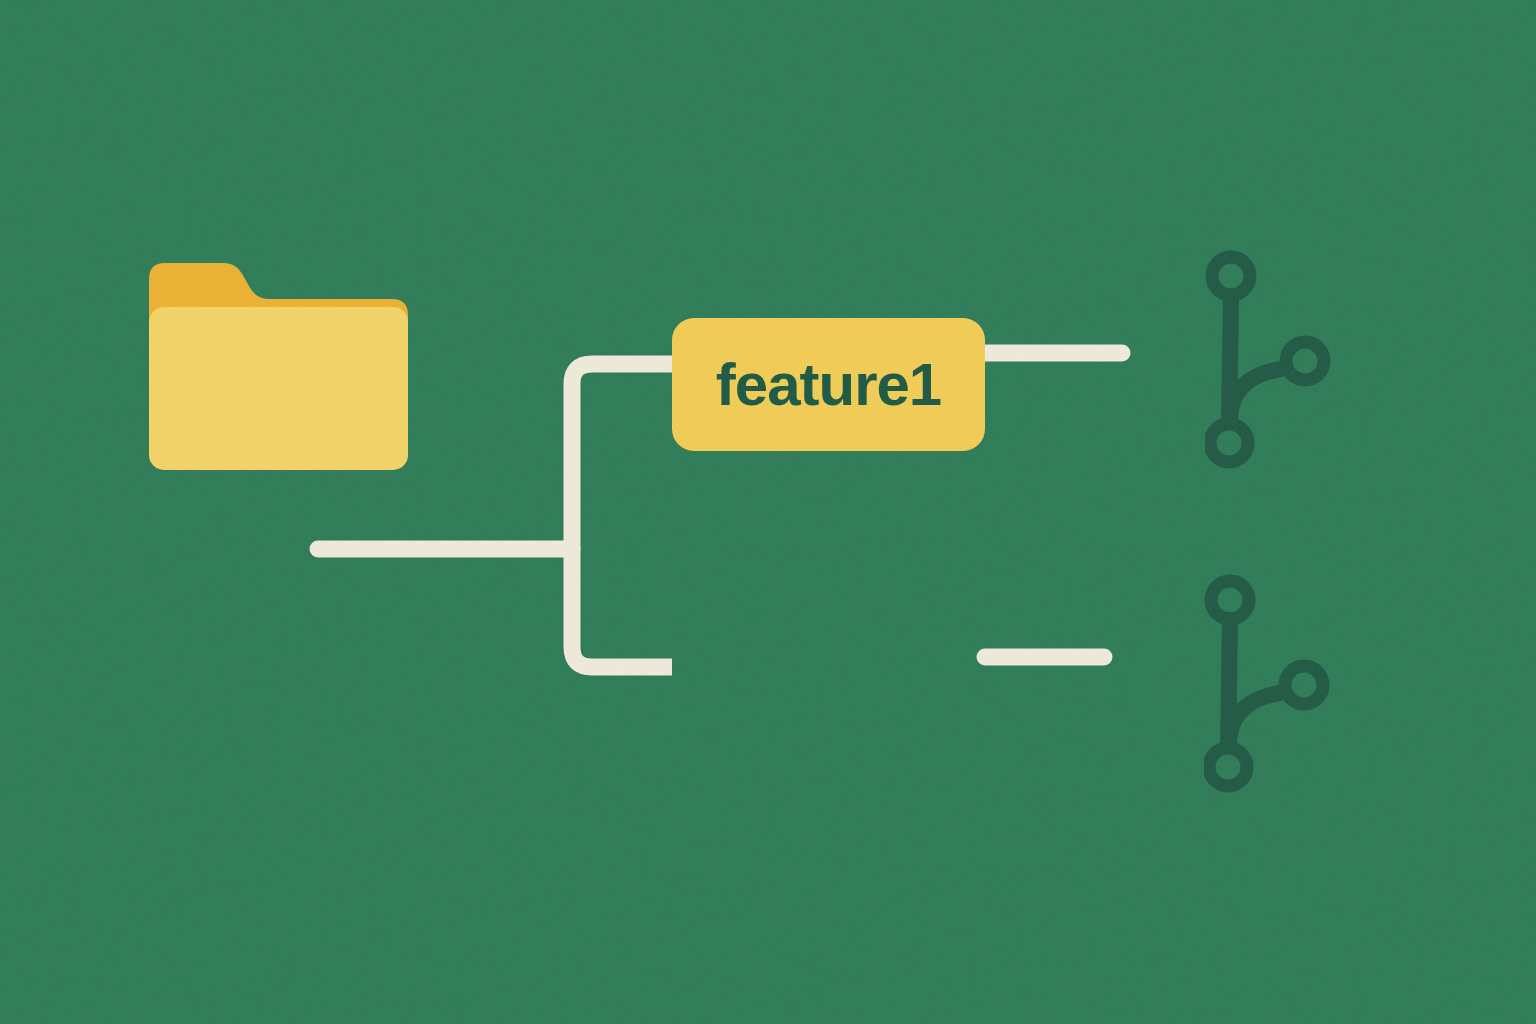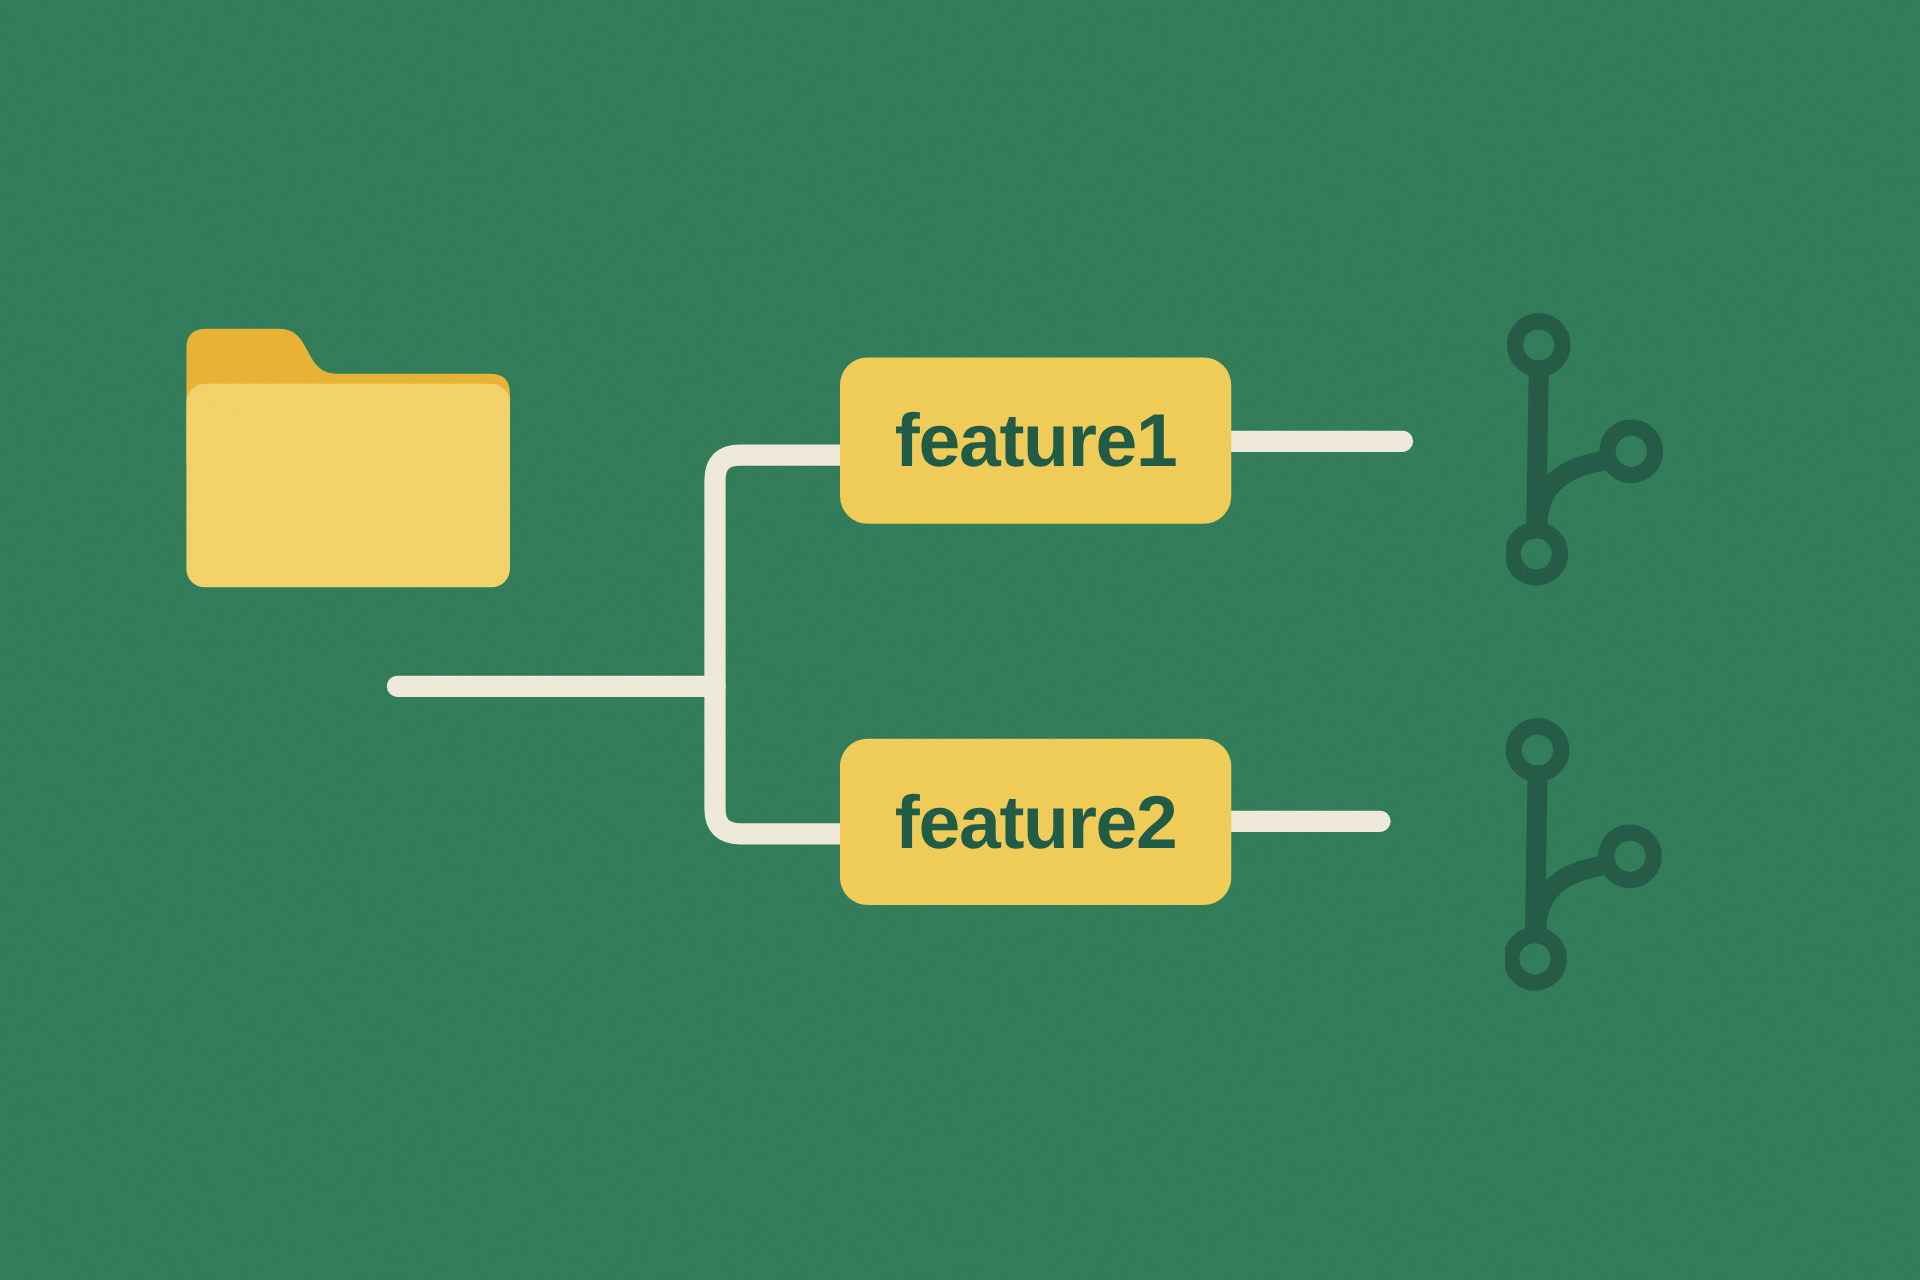--- a/index.html
+++ b/index.html
@@ -73,20 +73,21 @@
     background:var(--boxBg);
     border-radius:22px;
     display:flex;
     align-items:center;
     justify-content:center;
     font-size:60px;
     font-weight:bold;
     letter-spacing:-1px;
     color:var(--boxText);
     z-index:2;
+    margin-top:32px;
   }
   .branch-box.b1{left:672px;top:286px;}
   .branch-box.b2{left:672px;top:591px;}
 
   .git-icon{
     position:absolute;
     z-index:2;
   }
   .git-icon.g1{left:1205px;top:250px;}
   .git-icon.g2{left:1204px;top:574px;}
@@ -120,23 +121,20 @@
 
   <svg class="folder" width="259" height="209" viewBox="0 0 259 209" aria-hidden="true">
     <path class="back" d="M0 110 V18 Q0 2 16 2 H74 C85 2 90 7 95 16 L100 25 C105 34 111 38 121 38 H243 Q259 38 259 54 V110 Z"></path>
     <rect class="front" x="0" y="46" width="259" height="163" rx="15"></rect>
   </svg>
 
 
   <div class="branch-box b1">
     <span>feature1</span>
   </div>
-  <div class="branch-box b2">
-    <span>feature2</span>
-  </div>
 
   <svg class="git-icon g1" width="126" height="219" viewBox="0 0 126 219" aria-hidden="true">
     <circle cx="26" cy="26" r="19"></circle>
     <circle cx="24" cy="193" r="19"></circle>
     <circle cx="100" cy="111" r="19"></circle>
     <path d="M26 46 L24 172"></path>
     <path d="M25 168 C26 140 45 124 76 119"></path>
   </svg>
 
   <svg class="git-icon g2" width="126" height="219" viewBox="0 0 126 219" aria-hidden="true">

